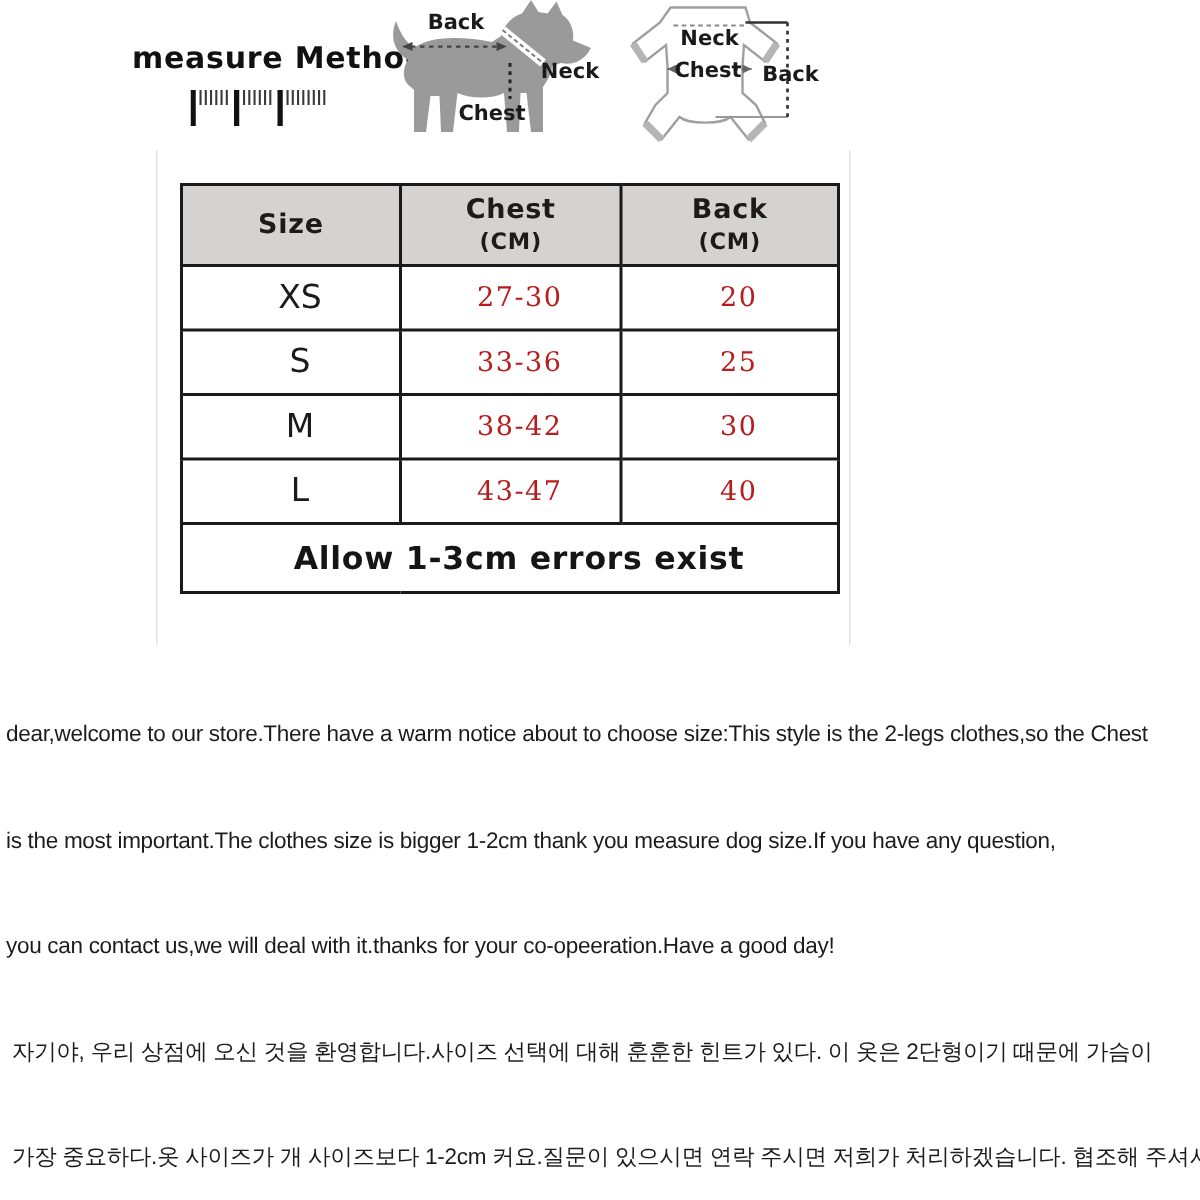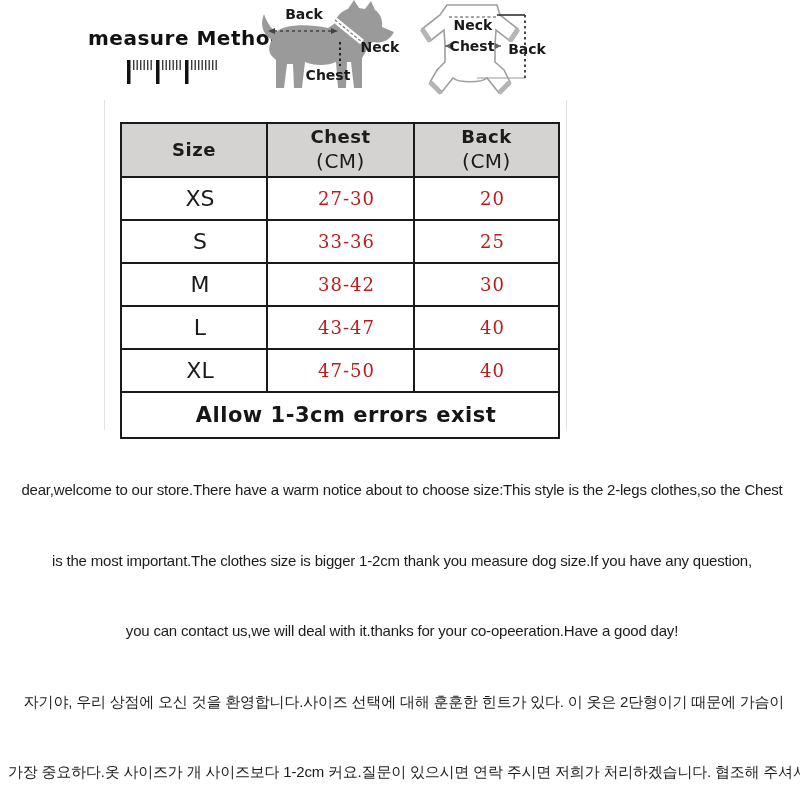--- a/index.html
+++ b/index.html
@@ -35,27 +35,27 @@
     letter-spacing:.5px;line-height:1.25;color:#1b1b1b;
   }
   .size-table td{height:41px;padding-left:12px;}
   .cell-size{font-family:"DejaVu Sans",sans-serif;font-size:22px;color:#1b1b1b;}
   .cell-num{font-family:"DejaVu Serif",serif;font-size:18px;letter-spacing:1px;color:#b91c1c;}
   .table-note{
     height:44px !important;
     font-family:"DejaVu Sans",sans-serif;font-weight:bold;font-size:21px;
     letter-spacing:.5px;color:#151515;margin-top:44px;
   }
-  .unit{font-size:20px;font-weight:normal;display:block;}
+  .unit{font-size:15px;font-weight:bold;display:block;}
 
   
   .notes{position:absolute;left:4px;top:431px;width:796px;
     font-size:15px;line-height:23.5px;letter-spacing:-0.2px;color:#1c1c1c;
     white-space:pre;overflow:hidden;}
-  .note-line{height:23.5px;text-align:center;}
+  .note-line{height:23.5px;}
 </style>
 </head>
 <body>
 
 <div class="measure-block">
   <div class="measure-title">measure Method</div>
   <div class="ruler">
     <svg width="92" height="26" viewBox="0 0 92 26">
       <rect x="0" y="1" width="3.5" height="24" fill="#111"></rect>
       <rect x="29" y="1" width="3.5" height="24" fill="#111"></rect>
@@ -132,25 +132,20 @@
       <td class="cell-size">M</td>
       <td class="cell-num">38-42</td>
       <td class="cell-num">30</td>
     </tr>
     <tr>
       <td class="cell-size">L</td>
       <td class="cell-num">43-47</td>
       <td class="cell-num">40</td>
     </tr>
     <tr>
-      <td class="cell-size">XL</td>
-      <td class="cell-num">47-50</td>
-      <td class="cell-num">40</td>
-    </tr>
-    <tr>
       <td class="table-note" colspan="3">Allow 1-3cm errors exist</td>
     </tr>
   </tbody>
     </table>
 </div>
 
 <div class="notes">
   <div class="note-line">dear,welcome to our store.There have a warm notice about to choose size:This style is the 2-legs clothes,so the Chest</div>
   <div class="note-line">is the most important.The clothes size is bigger 1-2cm thank you measure dog size.If you have any question,</div>
   <div class="note-line">you can contact us,we will deal with it.thanks for your co-opeeration.Have a good day!</div>

